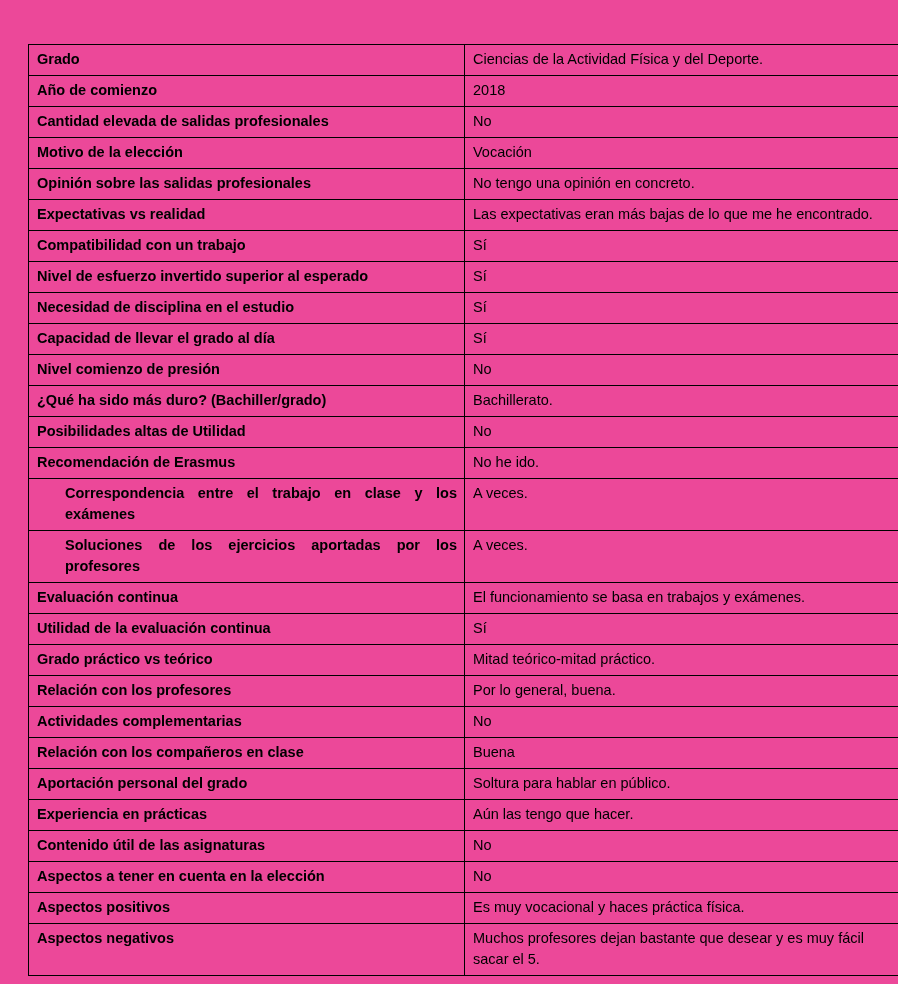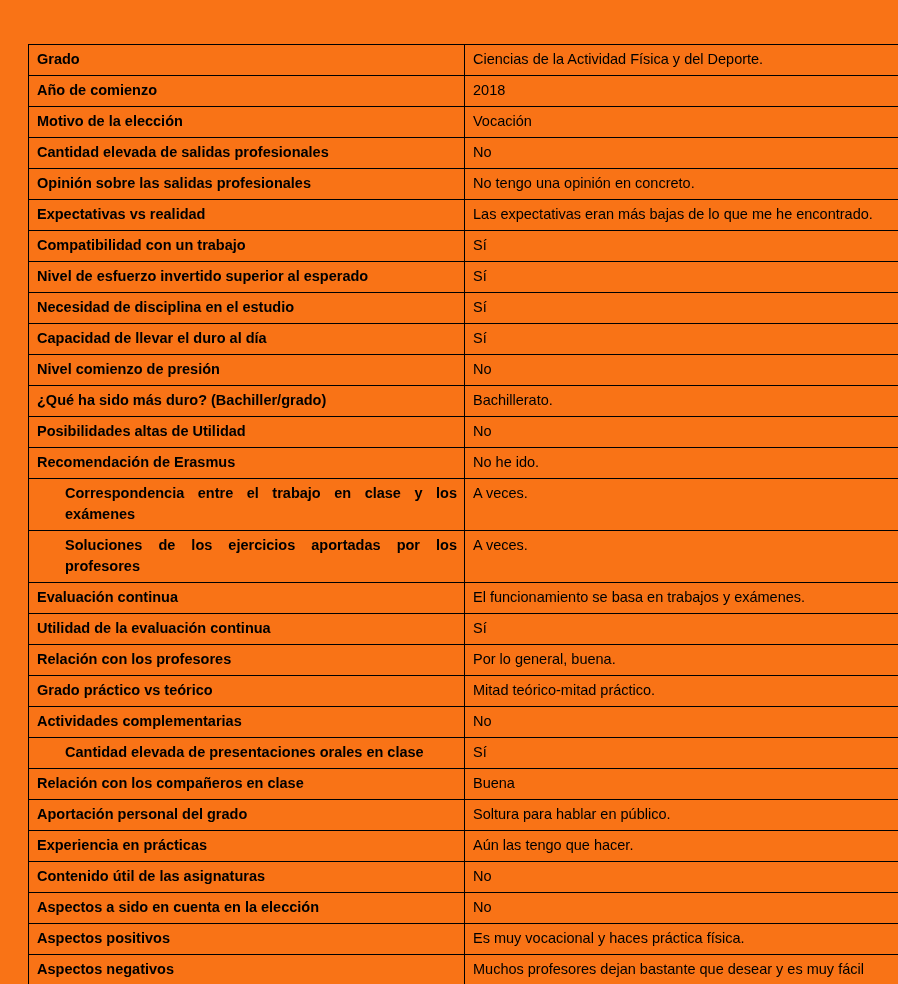--- a/index.html
+++ b/index.html
@@ -11,21 +11,21 @@
     width: 898px;
     height: 984px;
     font-family: "Liberation Sans", sans-serif;
     color: #000000;
   }
   .page {
     box-sizing: border-box;
     width: 898px;
     height: 984px;
     padding: 44px 30px 0 28px;
-    background: #f97316;
+    background: #ec4899;
   }
   table.survey {
     border-collapse: collapse;
     table-layout: fixed;
     width: 838px;
     border: 1.5px solid #000000;
   }
   table.survey td {
     border: 1.5px solid #000000;
     vertical-align: top;
@@ -61,26 +61,26 @@
     <tbody>
         <tr>
           <td class="label">Grado</td>
           <td class="value">Ciencias de la Actividad Física y del Deporte.</td>
         </tr>
         <tr>
           <td class="label">Año de comienzo</td>
           <td class="value">2018</td>
         </tr>
         <tr>
+          <td class="label">Cantidad elevada de salidas profesionales</td>
+          <td class="value">No</td>
+        </tr>
+        <tr>
           <td class="label">Motivo de la elección</td>
           <td class="value">Vocación</td>
-        </tr>
-        <tr>
-          <td class="label">Cantidad elevada de salidas profesionales</td>
-          <td class="value">No</td>
         </tr>
         <tr>
           <td class="label">Opinión sobre las salidas profesionales</td>
           <td class="value">No tengo una opinión en concreto.</td>
         </tr>
         <tr>
           <td class="label">Expectativas vs realidad</td>
           <td class="value">Las expectativas eran más bajas de lo que me he encontrado.</td>
         </tr>
         <tr>
@@ -89,21 +89,21 @@
         </tr>
         <tr>
           <td class="label">Nivel de esfuerzo invertido superior al esperado</td>
           <td class="value">Sí</td>
         </tr>
         <tr>
           <td class="label">Necesidad de disciplina en el estudio</td>
           <td class="value">Sí</td>
         </tr>
         <tr>
-          <td class="label">Capacidad de llevar el duro al día</td>
+          <td class="label">Capacidad de llevar el grado al día</td>
           <td class="value">Sí</td>
         </tr>
         <tr>
           <td class="label">Nivel comienzo de presión</td>
           <td class="value">No</td>
         </tr>
         <tr>
           <td class="label">¿Qué ha sido más duro? (Bachiller/grado)</td>
           <td class="value">Bachillerato.</td>
         </tr>
@@ -125,53 +125,49 @@
         </tr>
         <tr>
           <td class="label">Evaluación continua</td>
           <td class="value justify">El funcionamiento se basa en trabajos y exámenes.</td>
         </tr>
         <tr>
           <td class="label">Utilidad de la evaluación continua</td>
           <td class="value">Sí</td>
         </tr>
         <tr>
+          <td class="label">Grado práctico vs teórico</td>
+          <td class="value">Mitad teórico-mitad práctico.</td>
+        </tr>
+        <tr>
           <td class="label">Relación con los profesores</td>
           <td class="value">Por lo general, buena.</td>
         </tr>
         <tr>
-          <td class="label">Grado práctico vs teórico</td>
-          <td class="value">Mitad teórico-mitad práctico.</td>
-        </tr>
-        <tr>
           <td class="label">Actividades complementarias</td>
           <td class="value">No</td>
-        </tr>
-        <tr>
-          <td class="label justify">Cantidad elevada de presentaciones orales en clase</td>
-          <td class="value">Sí</td>
         </tr>
         <tr>
           <td class="label">Relación con los compañeros en clase</td>
           <td class="value">Buena</td>
         </tr>
         <tr>
           <td class="label">Aportación personal del grado</td>
           <td class="value">Soltura para hablar en público.</td>
         </tr>
         <tr>
           <td class="label">Experiencia en prácticas</td>
           <td class="value">Aún las tengo que hacer.</td>
         </tr>
         <tr>
           <td class="label">Contenido útil de las asignaturas</td>
           <td class="value">No</td>
         </tr>
         <tr>
-          <td class="label">Aspectos a sido en cuenta en la elección</td>
+          <td class="label">Aspectos a tener en cuenta en la elección</td>
           <td class="value">No</td>
         </tr>
         <tr>
           <td class="label">Aspectos positivos</td>
           <td class="value">Es muy vocacional y haces práctica física.</td>
         </tr>
         <tr>
           <td class="label">Aspectos negativos</td>
           <td class="value">Muchos profesores dejan bastante que desear y es muy fácil sacar el 5.</td>
         </tr>

